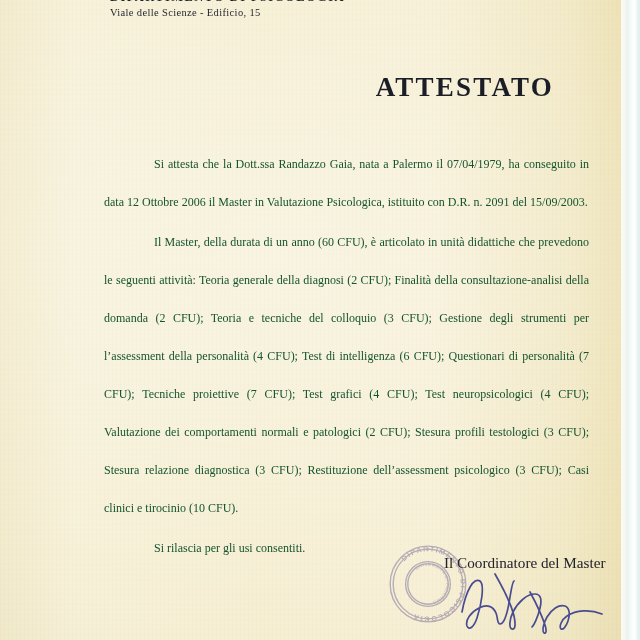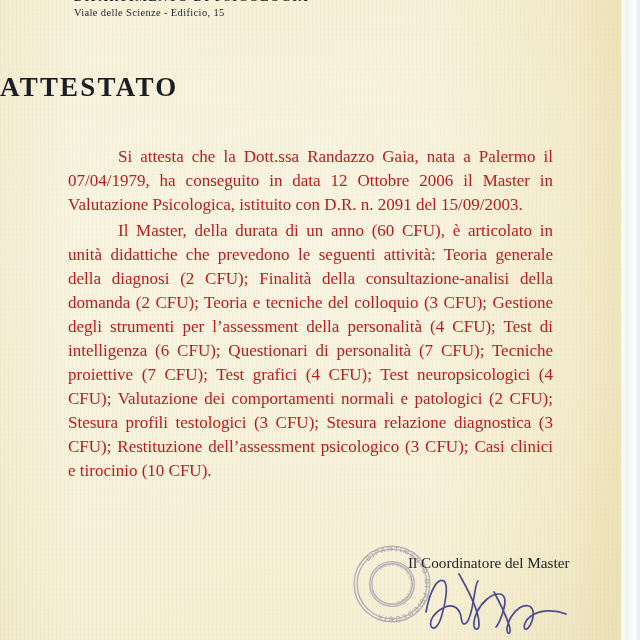--- a/index.html
+++ b/index.html
@@ -81,20 +81,21 @@
         #ffffff 72%,
         #e8f3f2 88%,
         #dfeeec 100%);
   }
 
   
   .content {
     position: absolute;
     inset: 0;
     padding: 4px;
+    margin-left: 36px;
   }
 
   
   #letterhead {
     position: absolute;
     left: 74px;
     top: -9px;
     width: 340px;
     color: #23262e;
   }
@@ -117,36 +118,36 @@
   }
 
   #contact-1 { margin-top: 3px; }
 
   
   #title {
     position: absolute;
     top: 72px;
     left: 0;
     width: 518px;
-    text-align: left;
+    text-align: right;
     font-size: 27px;
     font-weight: bold;
     letter-spacing: 2.2px;
     color: #1b1e26;
   }
 
   
   #body {
     position: absolute;
     left: 68px;
     top: 145px;
     width: 485px;
-    color: #b91c1c;
-    font-size: 17px;
-    line-height: 24px;
+    color: #14532d;
+    font-size: 12px;
+    line-height: 38px;
     text-align: justify;
     text-justify: inter-word;
   }
 
   #body p {
     margin: 0;
     text-indent: 50px;
   }
 
   #body p.para-2 { margin-top: 2px; }
@@ -203,20 +204,21 @@
     <div id="letterhead">
       <div id="dept-line">DIPARTIMENTO DI PSICOLOGIA</div>
       <div id="contact-1" class="contact-line">Viale delle Scienze - Edificio, 15</div>
     </div>
 
     <div id="title">ATTESTATO</div>
 
     <div id="body">
       <p class="para-1">Si attesta che la  Dott.ssa Randazzo Gaia, nata a  Palermo il 07/04/1979, ha conseguito in data 12 Ottobre 2006 il Master in Valutazione Psicologica, istituito con D.R. n. 2091 del 15/09/2003.</p>
       <p class="para-2">Il Master, della durata di un anno (60 CFU), è articolato in unità didattiche che prevedono le seguenti attività: Teoria generale della diagnosi (2 CFU); Finalità della consultazione-analisi della domanda (2 CFU); Teoria e tecniche del colloquio (3 CFU); Gestione degli strumenti per l’assessment della personalità (4 CFU); Test di intelligenza (6 CFU); Questionari di personalità (7 CFU); Tecniche proiettive (7 CFU); Test grafici (4 CFU); Test neuropsicologici (4 CFU); Valutazione dei comportamenti normali e patologici (2 CFU); Stesura profili testologici (3 CFU); Stesura relazione diagnostica (3 CFU); Restituzione dell’assessment psicologico (3 CFU); Casi clinici e tirocinio (10 CFU).</p>
+      <p class="para-3">Si rilascia per gli usi consentiti.</p>
     </div>
 
     <div id="stamp">
       <svg viewBox="0 0 100 100" width="86" height="86">
         <defs>
           <path id="arc-outer" d="M 50,50 m -38,0 a 38,38 0 1,1 76,0 a 38,38 0 1,1 -76,0"></path>
           <path id="arc-inner" d="M 50,50 m -21,0 a 21,21 0 1,1 42,0 a 21,21 0 1,1 -42,0"></path>
         </defs>
         <g fill="none" stroke="#6b5f8f" stroke-width="1.6">
           <circle cx="50" cy="50" r="44"></circle>

